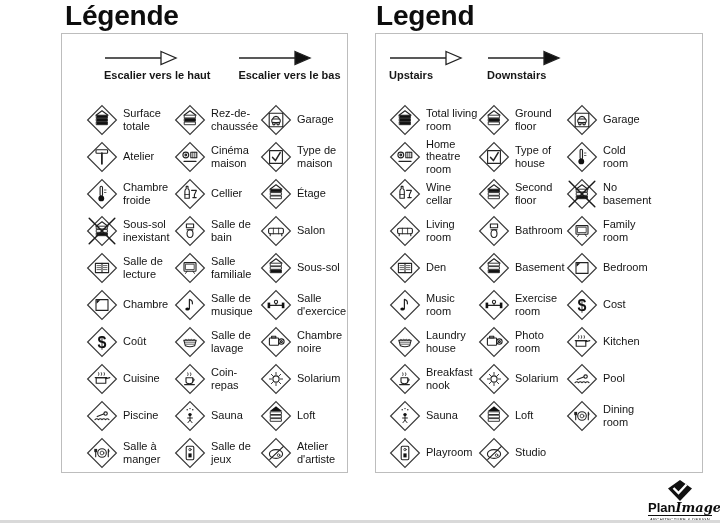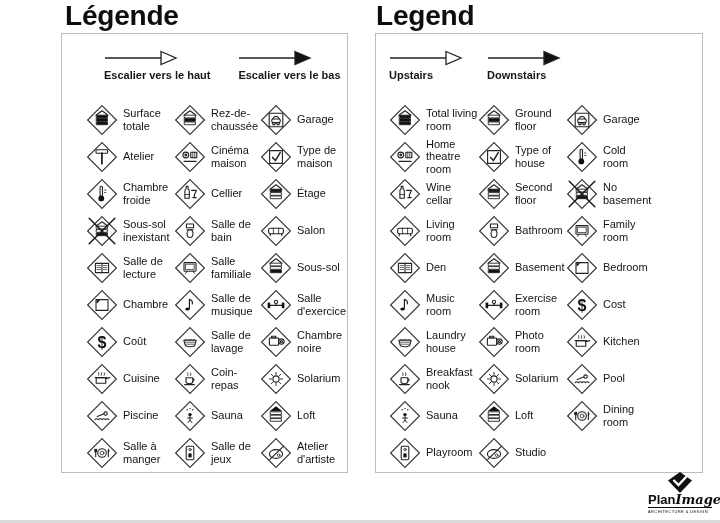--- a/index.html
+++ b/index.html
@@ -18,21 +18,21 @@
   .p2 .arrows{padding-left:13px;gap:24px;}
   .arrow-block{display:flex;flex-direction:column;}
   .arrow-label{font-size:11px;color:#161616;margin-top:3px;white-space:nowrap;}
   .grid{display:grid;grid-auto-rows:37px;align-items:center;margin-top:20px;}
   .p1 .grid{padding-left:24px;grid-template-columns:88px 86px 86px;}
   .p2 .grid{padding-left:13px;grid-template-columns:89px 88px 86px;}
   .item{display:flex;align-items:center;gap:5px;}
   .icn{width:32px;height:32px;flex:none;display:block;}
   .icn svg{display:block;}
   .lbl{font-size:11px;line-height:1.12;color:#141414;max-width:52px;}
-  .logo{position:absolute;right:8px;bottom:9px;width:64px;}
+  .logo{position:absolute;right:8px;bottom:1px;width:64px;text-align:center;}
   .logo svg{display:block;margin:0 auto;}
   .logo-text{font-size:13px;font-weight:700;color:#0d0d0d;line-height:1;margin-top:-1px;white-space:nowrap;}
   .logo-text .it{font-style:italic;font-family:"DejaVu Serif",serif;font-weight:600;}
   .tagline{font-size:4px;letter-spacing:0.4px;color:#0d0d0d;border-top:1px solid #0d0d0d;margin-top:1px;padding-top:1px;white-space:nowrap;}
   .bottom-rule{position:absolute;left:0;right:0;bottom:0;height:3px;background:#d9d9d9;}
 </style>
 </head>
 <body>
 
 <h1 class="title t1">Légende</h1>

